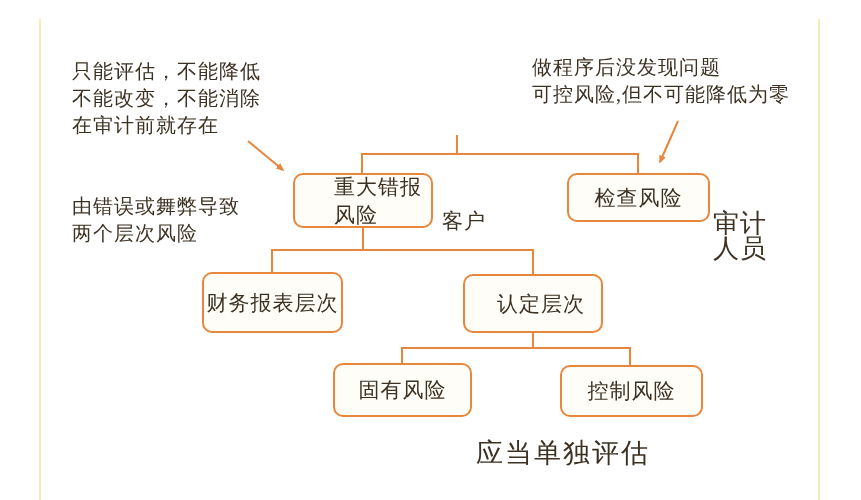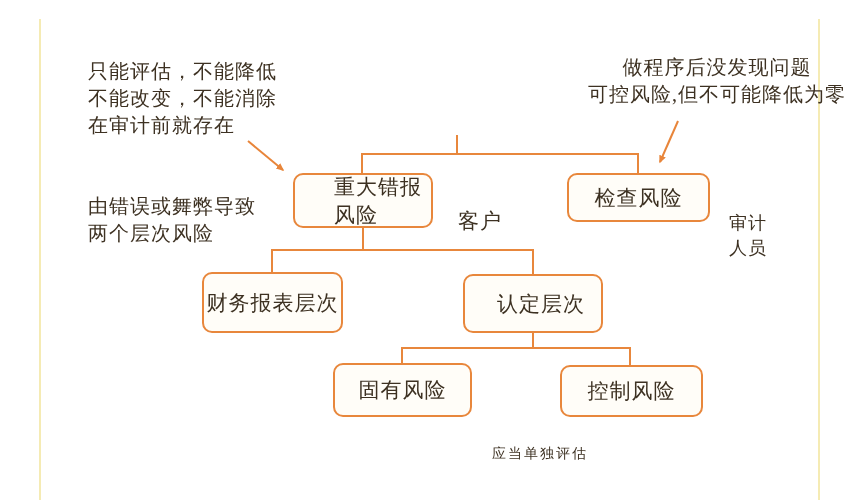--- a/index.html
+++ b/index.html
@@ -34,28 +34,28 @@
   .node-audit       {left:386px;top:75px; width:143px;height:60px;}
   .node-material    {left:293px;top:173px;width:140px;height:55px;padding-left:39px;}
   .node-detection   {left:567px;top:173px;width:143px;height:49px;}
   .node-fs-level    {left:202px;top:272px;width:141px;height:61px;}
   .node-assertion   {left:463px;top:274px;width:140px;height:59px;padding-left:16px;}
   .node-inherent    {left:333px;top:363px;width:139px;height:54px;}
   .node-control     {left:560px;top:365px;width:143px;height:52px;}
   .note{
     position:absolute;
     font-size:20px;line-height:27px;letter-spacing:1px;
-    white-space:nowrap;z-index:1;margin-left:16px;
+    white-space:nowrap;z-index:1;
   }
   .note-top-left {left:72px; top:58px;}
   .note-mid-left {left:72px; top:193px;}
-  .note-top-right{left:559px;top:54px;width:284px;text-align:center;}
+  .note-top-right{left:532px;top:54px;width:284px;text-align:left;}
   .label-client  {left:442px;top:208px;font-size:21px;}
-  .label-auditor {left:713px;top:211px;font-size:18px;line-height:25px;}
-  .note-bottom   {left:476px;top:440px;font-size:14px;letter-spacing:2px;}
+  .label-auditor {left:713px;top:211px;font-size:26px;line-height:25px;}
+  .note-bottom   {left:476px;top:440px;font-size:27px;letter-spacing:2px;}
 </style>
 </head>
 <body>
 
 <div class="canvas" style="--box-border: #E8873C; --box-fill: #FFFDF8; --text: #3D3122; --connector: #E8873C; --arrow: #E8853A; --side-line: #F5EBB4;">
 
   <div class="side-line left"></div>
   <div class="side-line right"></div>
 
   <svg class="connectors" viewBox="0 0 861 500" xmlns="http://www.w3.org/2000/svg">

